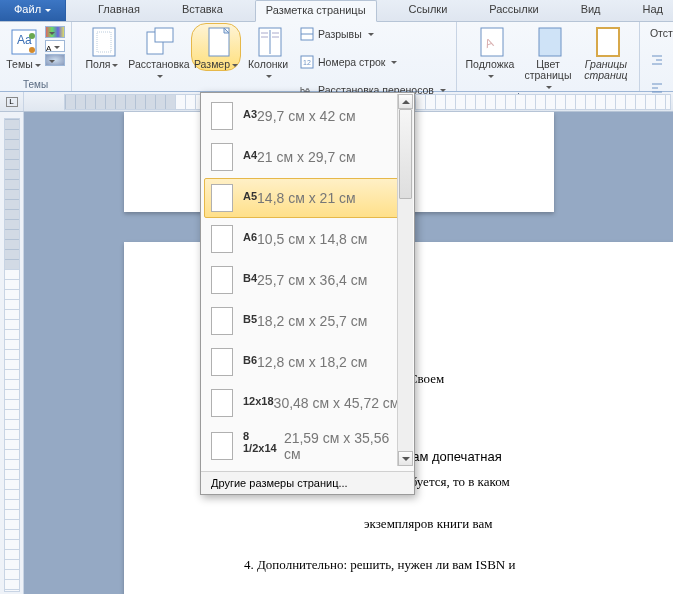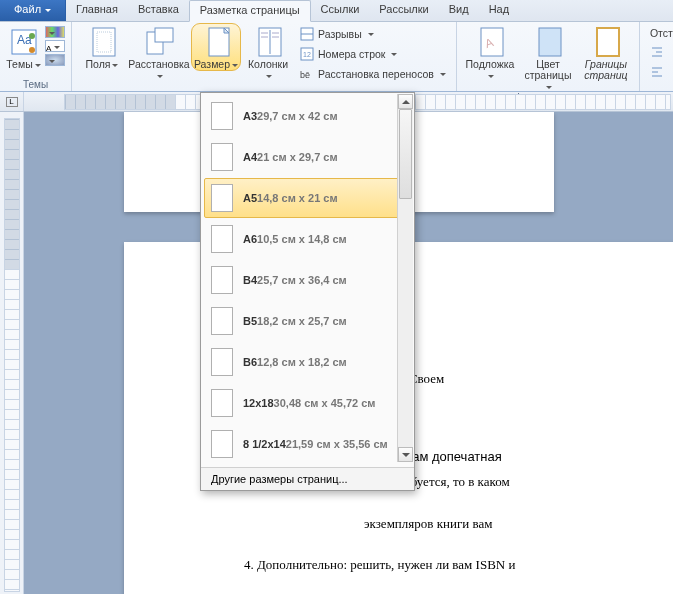--- a/index.html
+++ b/index.html
@@ -1,37 +1,37 @@
 <!DOCTYPE html>
 <html><head>
 <meta charset="utf-8">
 <style>
   * { margin: 0; padding: 0; box-sizing: border-box; font-family: "Segoe UI", Tahoma, sans-serif; }
   body { width: 673px; height: 594px; overflow: hidden; background: #fff; font-size: 11px; }
 
   
-  .tabs { display: flex; background: linear-gradient(#e8eef6,#dfe6f0); border-bottom: 1px solid #b6c4d6; height: 22px; }
+  .tabs { display: flex; background: linear-gradient(#e8eef6,#dfe6f0); border-bottom: 1px solid #b6c4d6; height: 22px; justify-content: space-between; }
   .tab { padding: 3px 10px 4px; color: #3b3b3b; cursor: pointer; border-right: 0; }
   .tab.file { background: linear-gradient(#3c76c4,#2a5fa8); color: #fff; padding: 3px 14px 0; border-right: 1px solid #2a5fa8; }
   .tab.file::after { content:""; display:inline-block; margin-left:4px; border:3px solid transparent; border-top-color:#fff; transform:translateY(2px);}
   .tab.active { background: #f5f8fc; border: 1px solid #b6c4d6; border-bottom: 1px solid #f5f8fc; border-radius: 2px 2px 0 0; margin-bottom:-1px;}
 
   
   .ribbon { display: flex; background: linear-gradient(#f5f8fc,#eef3fa); border-bottom: 1px solid #9db6d6; height: 70px; }
   .group { border-right: 1px solid #c8d4e4; padding: 2px 6px 0; display:flex; flex-direction:column; }
   .group-body { display:flex; gap:4px; flex:1; align-items:flex-start; }
   .group-label { text-align:center; font-size:10px; color:#5a6b82; padding-bottom:1px; }
 
   .big-btn { display:flex; flex-direction:column; align-items:center; justify-content:flex-start; width:48px; padding-top:2px; cursor:pointer; }
-  .big-btn.active { background:linear-gradient(#fef4d6,#ffdf7b); border:1px solid #e6b84a; border-radius:9px; width:50px; margin:-1px;}
+  .big-btn.active { background:linear-gradient(#fef4d6,#ffdf7b); border:1px solid #e6b84a; border-radius:15px; width:50px; margin:-1px;}
   .big-btn .ico { width:32px; height:32px; display:flex; align-items:center; justify-content:flex-end; }
   .big-btn .lbl { font-size:10.5px; text-align:center; line-height:1.05; margin-top:1px; color:#3b3b3b;}
   .big-btn .drop::after{content:"";display:inline-block;border:3px solid transparent;border-top-color:#5a5a5a;margin-left:2px;transform:translateY(2px);}
 
-  .small-btns { display:flex; flex-direction:column; gap:4px; padding-top:2px;}
+  .small-btns { display:flex; flex-direction:column; gap:12px; padding-top:2px;}
   .small-btn { display:flex; align-items:center; gap:4px; padding:1px 4px; cursor:pointer; white-space:nowrap; font-size:10.5px; color:#3b3b3b;}
   .small-ico{width:14px;height:14px;display:flex;align-items:center;justify-content:center;}
   .small-btn .drop::after{content:"";display:inline-block;border:3px solid transparent;border-top-color:#5a5a5a;margin-left:2px;transform:translateY(1px);}
 
   .theme-side { display:flex; flex-direction:column; gap:2px; padding-top:2px;}
   .theme-side .chip{width:20px;height:12px;border:1px solid #9db6d6;background:#fff;cursor:pointer;}
   .chip::after{content:"";display:inline-block;border:3px solid transparent;border-top-color:#5a5a5a;margin-left:3px;transform:translateY(1px);}
 
   
   .ruler-bar { height:20px; background:linear-gradient(#eef2f8,#e0e7f0); border-bottom:1px solid #b6c4d6; display:flex; align-items:center; }
@@ -54,21 +54,21 @@
   .doc-text p{font-size:13px;font-family:"Times New Roman",serif;margin:8px 0;line-height:1.35;}
 
   
   .dropdown{position:absolute;left:200px;top:92px;width:215px;background:#fafafa;border:1px solid #9b9b9b;box-shadow:2px 3px 8px rgba(0,0,0,.3);z-index:50;font-size:11px;}
   .dd-list{max-height:440px;overflow:hidden;padding:2px;}
   .dd-item{display:flex;align-items:center;gap:10px;padding:5px 6px;cursor:pointer;border:1px solid transparent;border-radius:2px;margin:1px;}
   .dd-item.sel{background:linear-gradient(#fff0c6,#ffe08a);border:1px solid #e6b84a;}
   .dd-page-ico{width:22px;height:28px;border:1px solid #b0b0b0;background:#fff;flex-shrink:0;}
   .dd-texts{display:flex;flex-direction:row;}
   .dd-name{font-weight:bold;color:#333;}
-  .dd-dim{color:#777;font-size:11px;font-weight:bold;}
+  .dd-dim{color:#777;font-size:14px;}
   .dd-footer{border-top:1px solid #d0d0d0;padding:5px 10px;cursor:pointer;background:#f4f4f4;}
   .dd-scroll{position:absolute;right:1px;top:1px;bottom:28px;width:16px;background:#efefef;border-left:1px solid #d0d0d0;}
   .dd-scroll .btn{height:15px;background:linear-gradient(#fdfdfd,#e6e6e6);border:1px solid #bcbcbc;display:flex;align-items:center;justify-content:center;cursor:pointer;}
   .dd-scroll .track{position:absolute;top:15px;bottom:15px;left:0;right:0;}
   .dd-scroll .thumb{position:absolute;top:0;height:90px;left:1px;right:1px;background:linear-gradient(#f6f6f6,#dedede);border:1px solid #b8b8b8;border-radius:1px;cursor:pointer;}
   .tri-up{border:4px solid transparent;border-bottom-color:#555;transform:translateY(-2px);}
   .tri-dn{border:4px solid transparent;border-top-color:#555;transform:translateY(2px);}
 
   svg{display:block;}
 </style>

